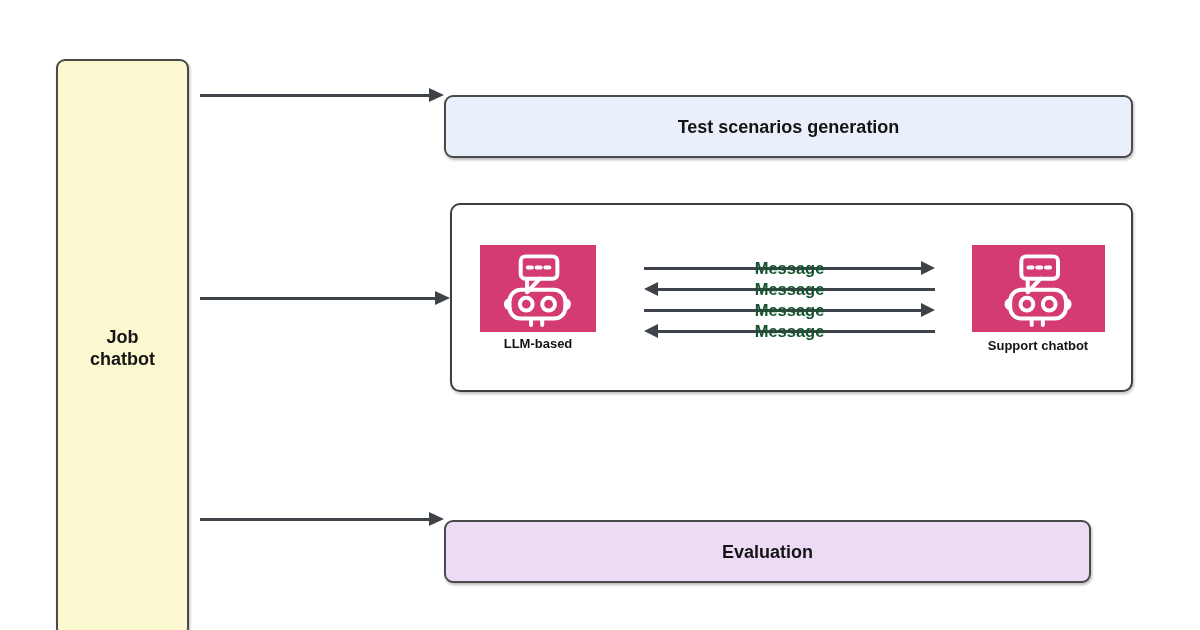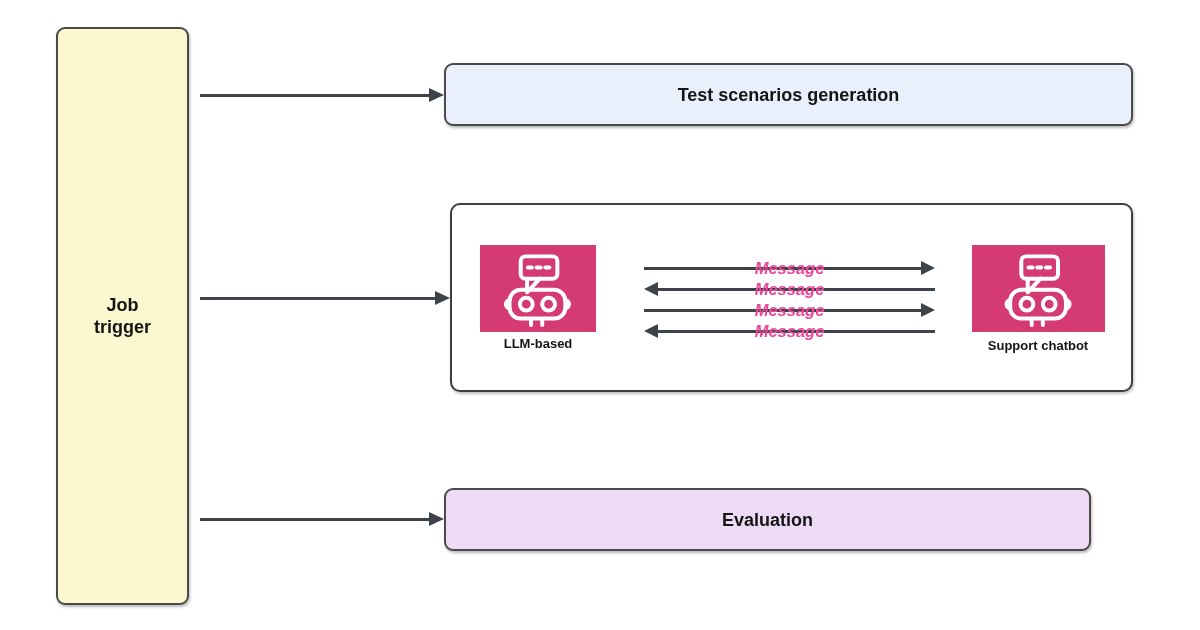--- a/index.html
+++ b/index.html
@@ -12,21 +12,21 @@
     --pink:#d33b72;
   }
   html,body{margin:0;padding:0;background:#ffffff;}
   .canvas{
     position:relative;width:1200px;height:630px;background:#ffffff;overflow:hidden;
     font-family:"Liberation Sans", sans-serif;color:var(--text);
   }
   .node{
     position:absolute;box-sizing:border-box;border:2px solid var(--border);
     border-radius:9px;display:flex;align-items:center;justify-content:center;
-    text-align:center;font-weight:bold;box-shadow:1px 2px 3px rgba(0,0,0,.28);
+    text-align:center;font-weight:bold;box-shadow:1px 2px 3px rgba(0,0,0,.28);margin-top:32px;
   }
   .node .lbl{font-size:18px;line-height:22px;}
   .job{left:56px;top:27px;width:133px;height:578px;background:var(--yellow);}
   .scenarios{left:444px;top:63px;width:689px;height:63px;background:var(--blue);}
   .evaluation{left:444px;top:488px;width:647px;height:63px;background:var(--lavender);}
   .simbox{
     position:absolute;left:450px;top:203px;width:683px;height:189px;
     background:#ffffff;border:2px solid #3f3f3f;border-radius:10px;
     box-sizing:border-box;box-shadow:1px 2px 3px rgba(0,0,0,.25);
   }
@@ -48,33 +48,33 @@
   .tl-right{left:486px;top:131px;width:200px;}
   
   .msg{position:absolute;left:192px;width:291px;height:20px;}
   .msg .mline{position:absolute;top:8.5px;height:3px;background:var(--line);}
   .msg.dir-right .mline{left:0;right:8px;}
   .msg.dir-left  .mline{left:8px;right:0;}
   .msg .mhead{position:absolute;top:3px;width:0;height:0;}
   .msg.dir-right .mhead{right:0;border-left:14px solid var(--line);border-top:7px solid transparent;border-bottom:7px solid transparent;}
   .msg.dir-left  .mhead{left:0;border-right:14px solid var(--line);border-top:7px solid transparent;border-bottom:7px solid transparent;}
   .msg .mlabel{position:absolute;left:0;right:0;top:50%;transform:translateY(-50%);
-    text-align:center;font-weight:bold;font-size:16.5px;color:#ec4899;font-style:italic;}
+    text-align:center;font-weight:bold;font-size:16.5px;color:#14532d;}
   .msg .mlabel span{display:inline-block;padding:0 1px;}
   .m1{top:53px;}.m2{top:74px;}.m3{top:95px;}.m4{top:116px;}
 </style>
 </head>
 <body>
 
 <div class="canvas">
 
   <div class="node job">
     <div class="lbl">
       <span style="display:block">Job</span>
-      <span style="display:block">trigger</span>
+      <span style="display:block">chatbot</span>
     </div>
   </div>
 
   <div class="connector conn-top">
     <span class="shaft"></span>
     <span class="head"></span>
   </div>
   <div class="connector conn-mid">
     <span class="shaft"></span>
     <span class="head"></span>

